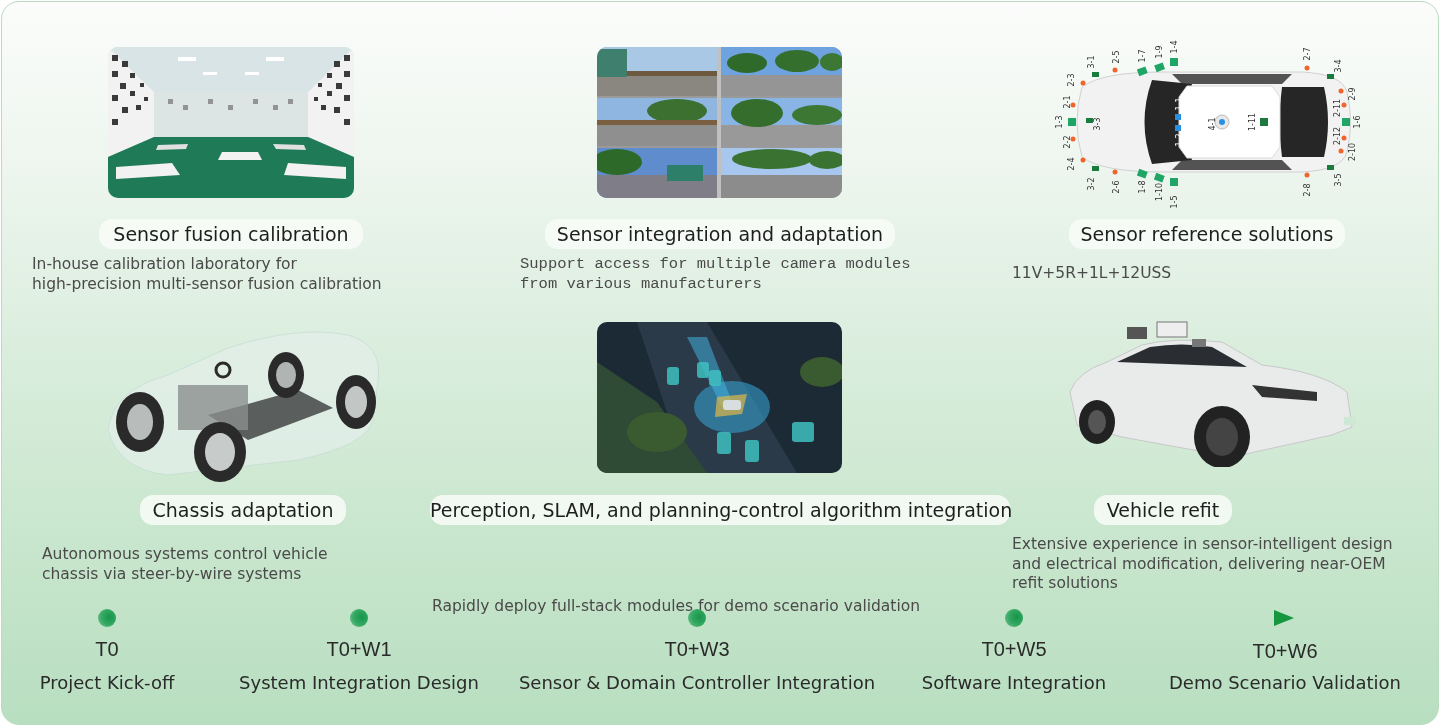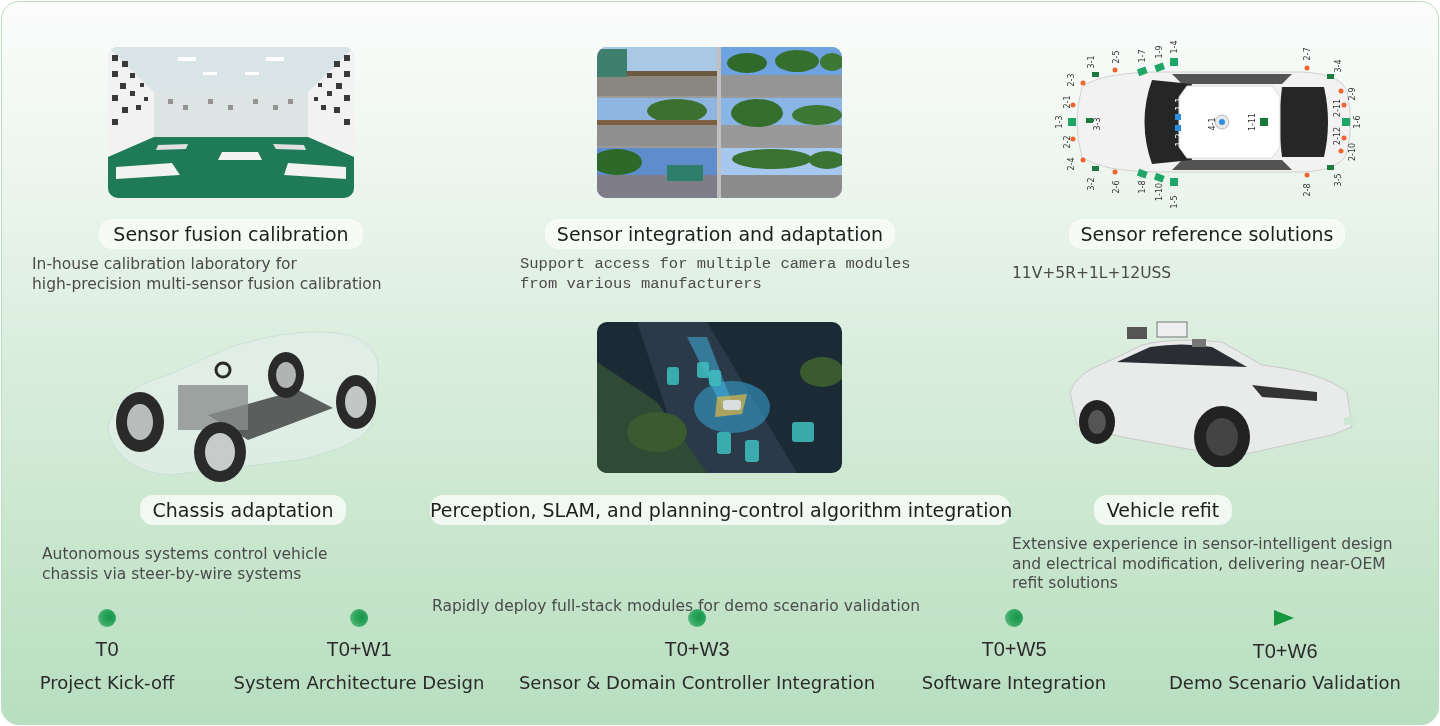--- a/index.html
+++ b/index.html
@@ -279,21 +279,21 @@
 
   <div>
     <div>
       <div class="dot" style="left:105px;top:616px;"></div>
       <div class="ms-time" style="left:105px;top:636px;">T0</div>
       <div class="ms-label" style="left:105px;top:670px;">Project Kick-off</div>
     </div>
     <div>
       <div class="dot" style="left:357px;top:616px;"></div>
       <div class="ms-time" style="left:357px;top:636px;">T0+W1</div>
-      <div class="ms-label" style="left:357px;top:670px;">System Architecture Design</div>
+      <div class="ms-label" style="left:357px;top:670px;">System Integration Design</div>
     </div>
     <div>
       <div class="dot" style="left:695px;top:616px;"></div>
       <div class="ms-time" style="left:695px;top:636px;">T0+W3</div>
       <div class="ms-label" style="left:695px;top:670px;">Sensor &amp; Domain Controller Integration</div>
     </div>
     <div>
       <div class="dot" style="left:1012px;top:616px;"></div>
       <div class="ms-time" style="left:1012px;top:636px;">T0+W5</div>
       <div class="ms-label" style="left:1012px;top:670px;">Software Integration</div>

